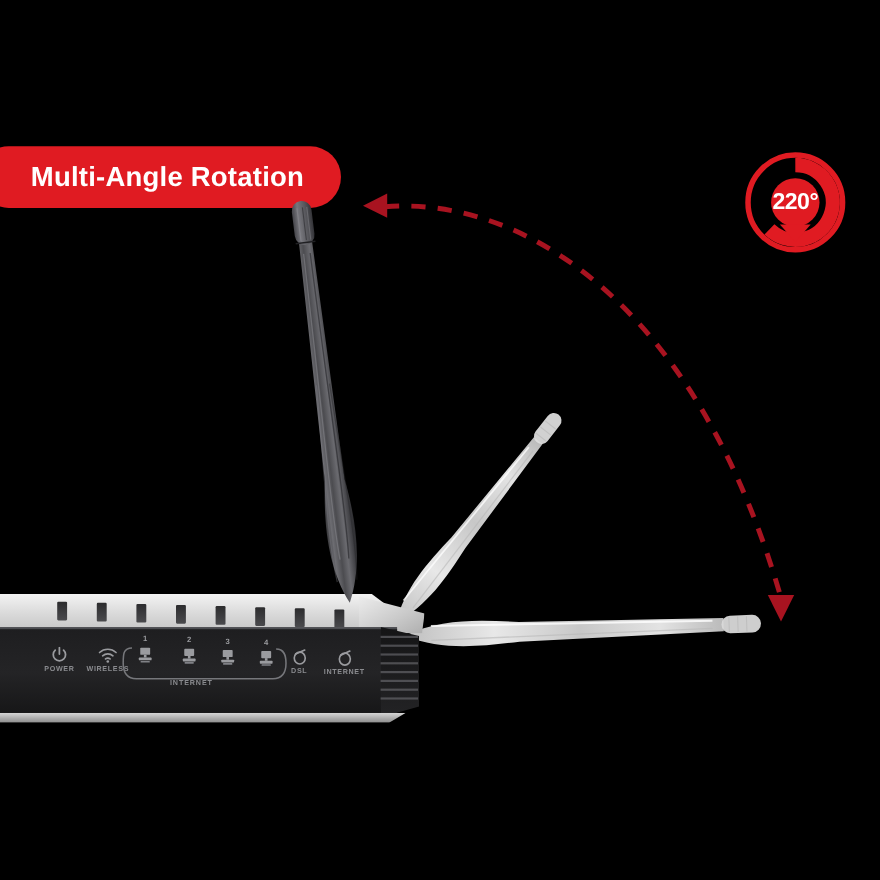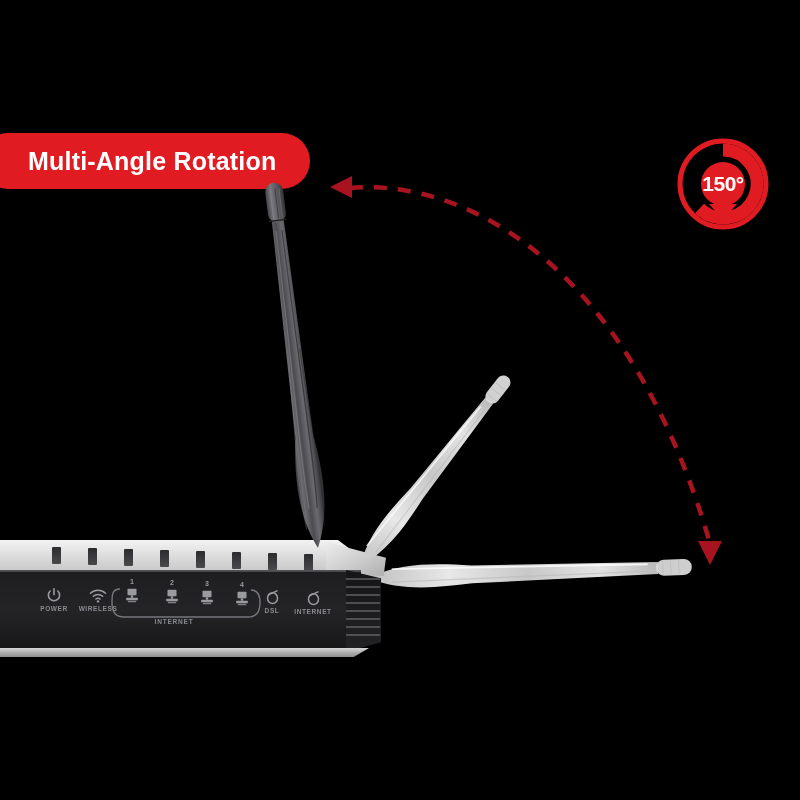--- a/index.html
+++ b/index.html
@@ -195,21 +195,21 @@
 
       <circle cx="46" cy="46" r="43" fill="none" stroke="#e01b22" stroke-width="5"></circle>
 
       <path d="M 46 12
                A 34 34 0 1 1 22.5 70.5" fill="none" stroke="#e01b22" stroke-width="13" stroke-linecap="butt"></path>
 
       <circle cx="46" cy="46" r="22" fill="#e01b22"></circle>
 
       <polygon points="46,82 32,66 60,66" fill="#e01b22"></polygon>
     </svg>
-    <div id="badge-label">150°</div>
+    <div id="badge-label">220°</div>
   </div>
 
   <svg class="overlay" viewBox="0 0 800 800">
     <path d="M 350 188 C 470 178, 630 270, 709 540" fill="none" stroke="#a81320" stroke-width="4.5" stroke-dasharray="13 11" stroke-linecap="butt"></path>
 
     <polygon points="330,187 352,176 352,198" fill="#a81320"></polygon>
 
     <polygon points="710,565 698,541 722,541" fill="#a81320"></polygon>
   </svg>
 

